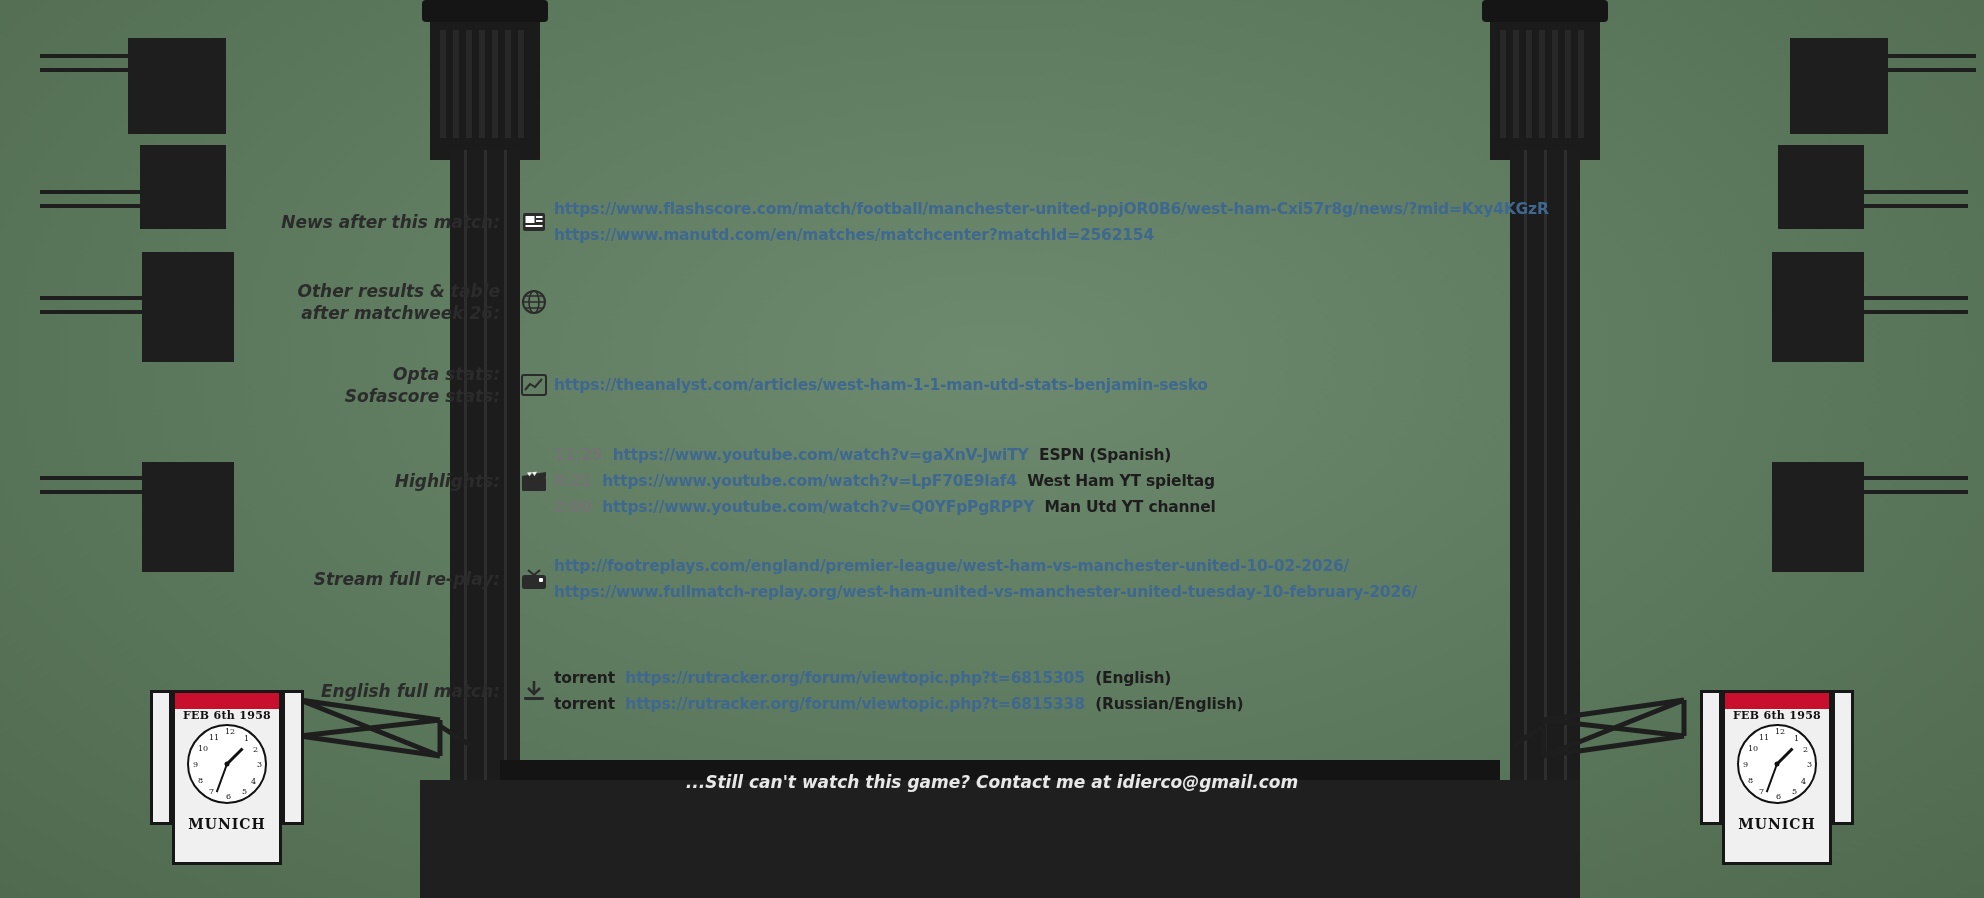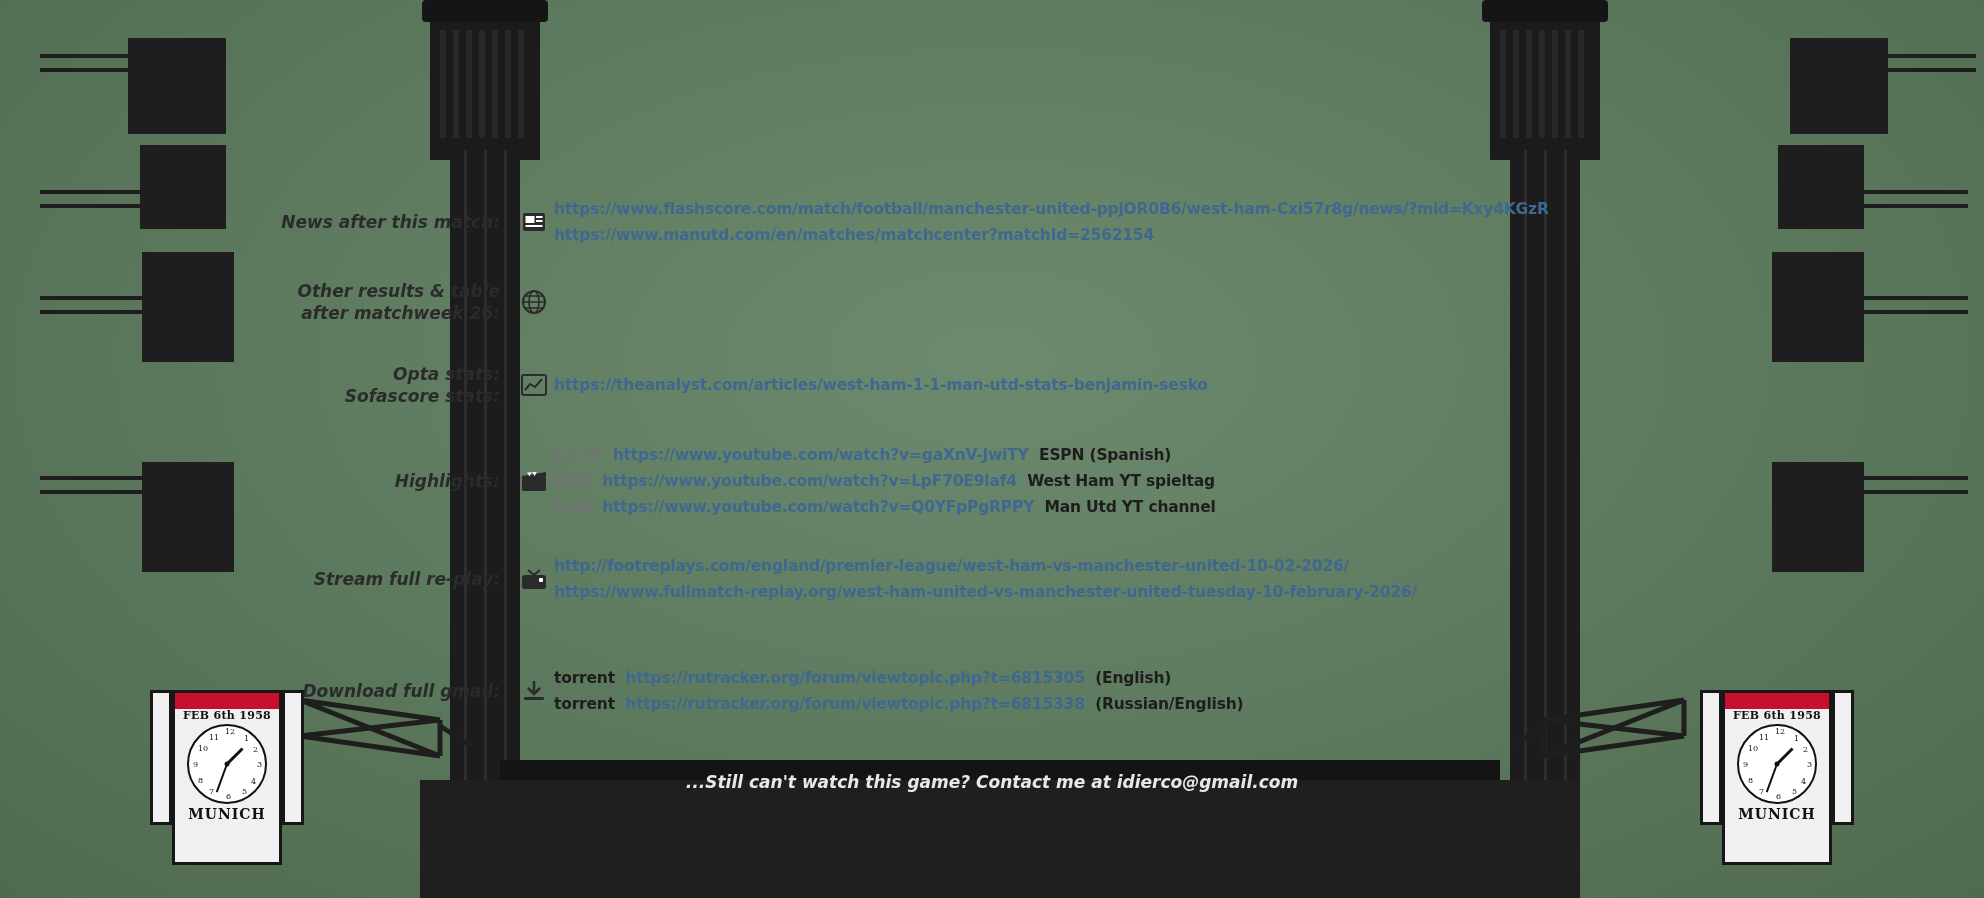--- a/index.html
+++ b/index.html
@@ -160,21 +160,21 @@
     font-size: 8px;
     color: #111;
   }
   .clockbox .munich {
     font-family: "DejaVu Serif", serif;
     font-weight: bold;
     font-size: 14px;
     text-align: center;
     color: #111;
     letter-spacing: 1px;
-    margin-top: 2px;
+    margin-top: 12px;
   }
   .clockside {
     position: absolute;
     top: 0;
     width: 22px;
     height: 135px;
     background: #f0f0f0;
     border: 3px solid #171717;
     box-sizing: border-box;
     writing-mode: vertical-rl;
@@ -426,21 +426,21 @@
             <rect x="19" y="11" width="4" height="4" rx="1" fill="#fff"></rect>
           </svg>
       </div>
       <div class="links">
         <div class="row-line"><span class="u">http://footreplays.com/england/premier-league/west-ham-vs-manchester-united-10-02-2026/</span></div>
         <div class="row-line"><span class="u">https://www.fullmatch-replay.org/west-ham-united-vs-manchester-united-tuesday-10-february-2026/</span></div>
       </div>
     </div>
 
     <div class="row" style="left:280px;top:665px;">
-      <div class="label">Download full gmail:</div>
+      <div class="label">English full match:</div>
       <div class="icon">
         <svg width="26" height="24" viewBox="0 0 26 24">
             <path d="M13 2 V14 M7 9 L13 15 L19 9" stroke="#2b2b2b" stroke-width="2.6" fill="none"></path>
             <rect x="3" y="18" width="20" height="3" rx="1.2" fill="#2b2b2b"></rect>
           </svg>
       </div>
       <div class="links">
         <div class="row-line"><span class="meta">torrent</span>&nbsp;&nbsp;<span class="u">https://rutracker.org/forum/viewtopic.php?t=6815305</span>&nbsp;&nbsp;<span class="meta">(English)</span></div>
         <div class="row-line"><span class="meta">torrent</span>&nbsp;&nbsp;<span class="u">https://rutracker.org/forum/viewtopic.php?t=6815338</span>&nbsp;&nbsp;<span class="meta">(Russian/English)</span></div>
       </div>

